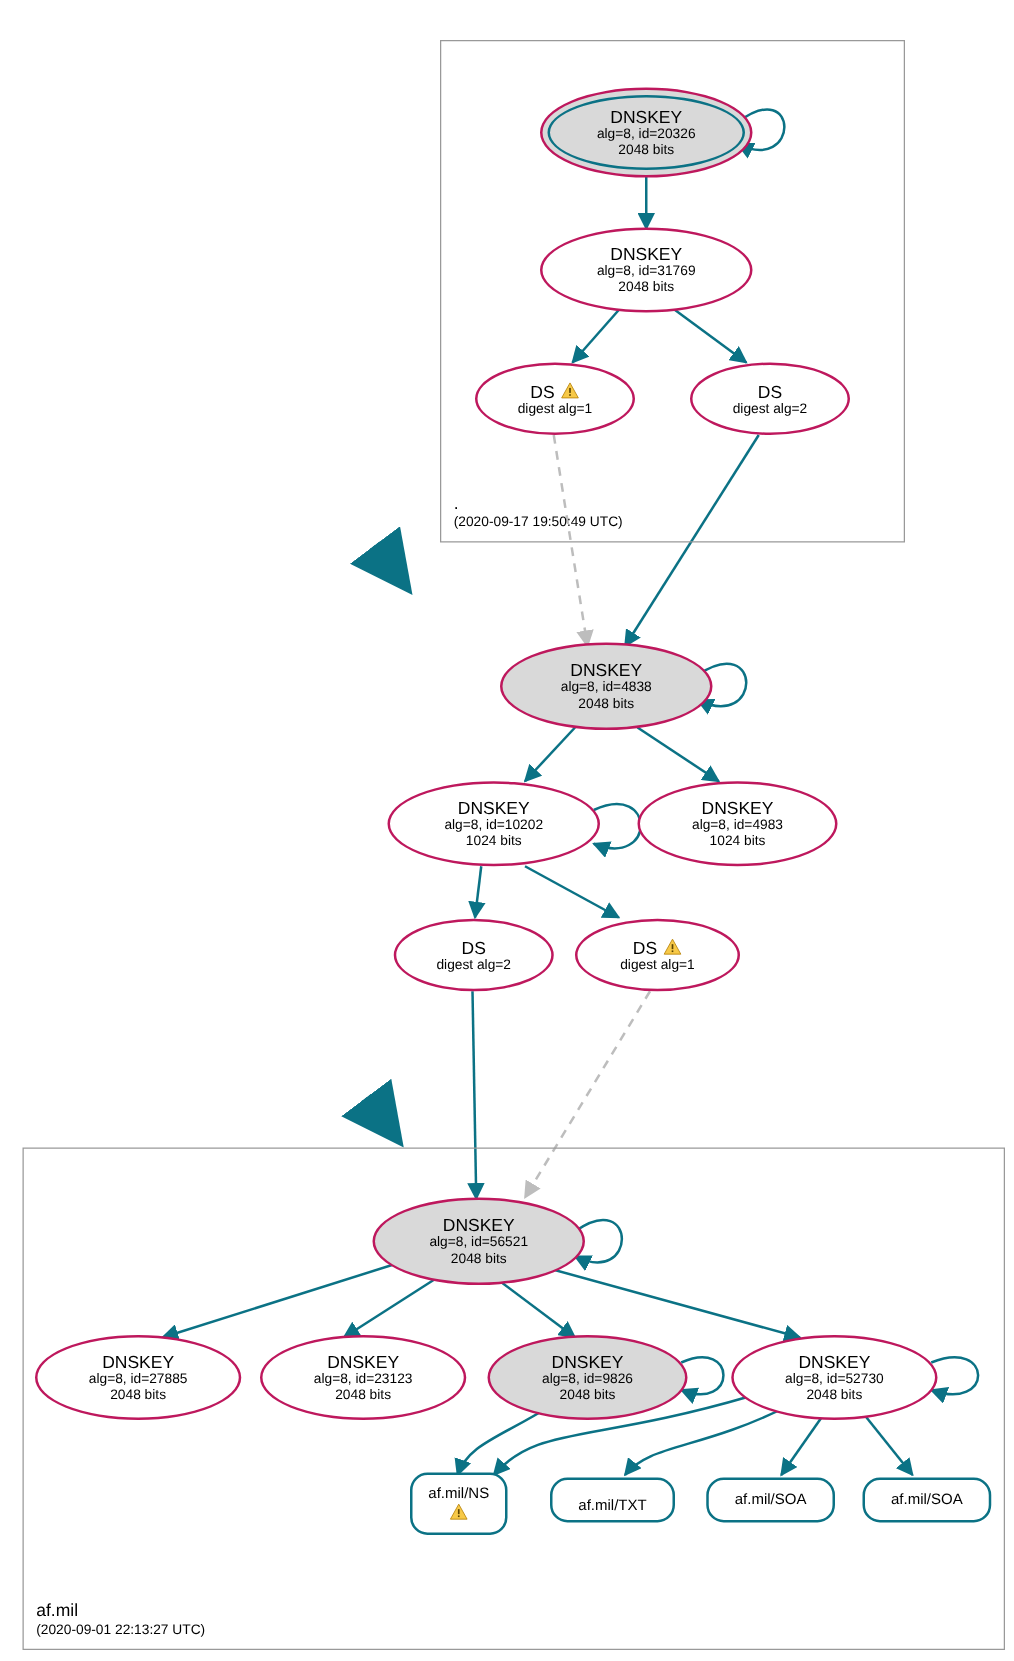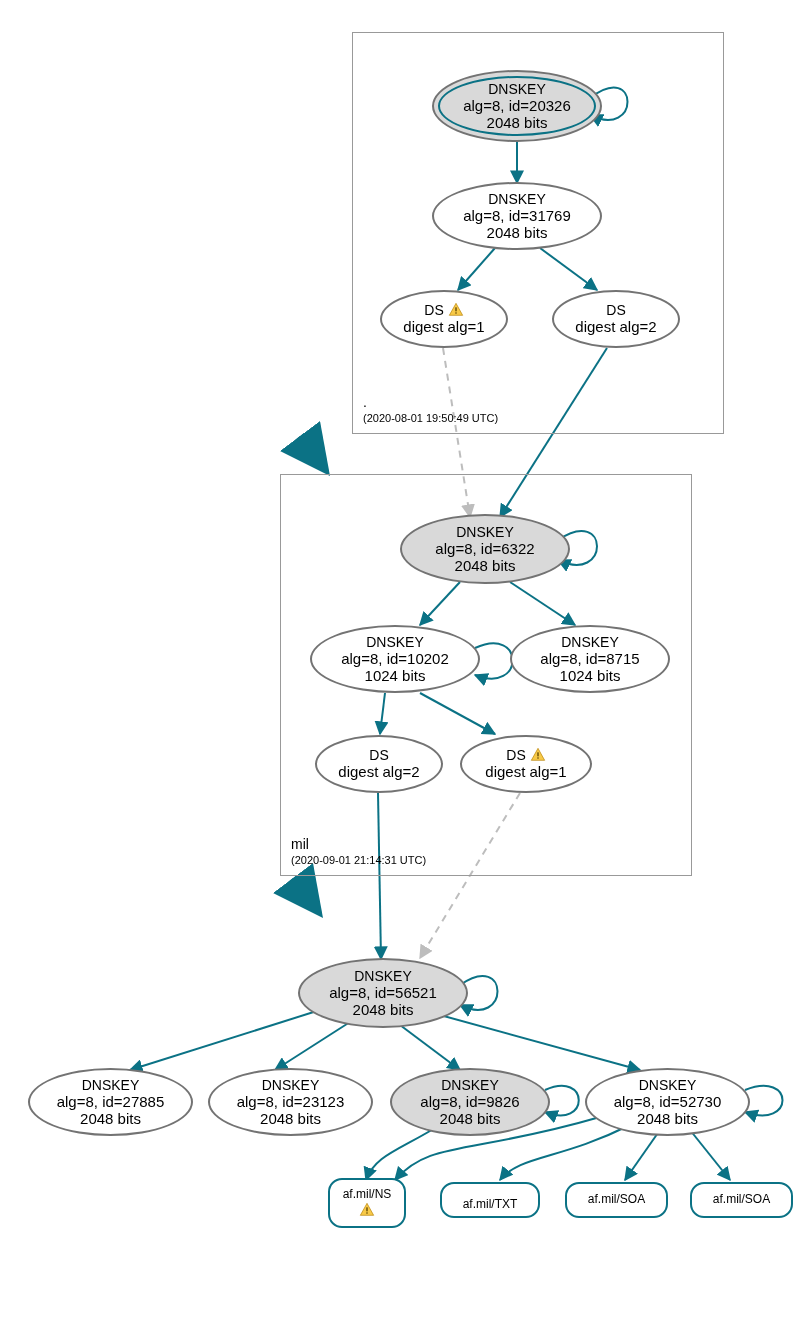--- a/index.html
+++ b/index.html
@@ -42,21 +42,21 @@
     position: absolute;
     text-align: center;
     display: flex;
     flex-direction: column;
     justify-content: center;
     align-items: center;
     line-height: 1.15;
     box-sizing: border-box;
   }
   .ellipse {
-    border: 2px solid #737373; 
+    border: 2px solid #be185d; 
     border-radius: 50%;
     background: #ffffff;
   }
   .ellipse.filled {
     background: #d9d9d9;
   }
   .ellipse.double::before {
     content: "";
     position: absolute;
     inset: 4px;
@@ -64,21 +64,21 @@
     border-radius: 50%;
     pointer-events: none;
   }
   .record {
     border: 2px solid #0b7285;
     border-radius: 14px;
     background: #ffffff;
     padding: 4px 8px;
   }
   .title { font-size: 14px; font-weight: 400; }
-  .sub   { font-size: 15px; }
+  .sub   { font-size: 11px; }
   .warn-icon {
     display: inline-block;
     width: 16px;
     height: 16px;
     vertical-align: -2px;
   }
   .warn-row {
     display: flex;
     align-items: center;
     gap: 4px;
@@ -152,31 +152,31 @@
     <path d="M630,1125 C560,1160 520,1155 500,1180" fill="none" stroke="#0b7285" stroke-width="2" marker-end="url(#arrow-teal)"></path>
 
     <path d="M660,1130 L625,1180" fill="none" stroke="#0b7285" stroke-width="2" marker-end="url(#arrow-teal)"></path>
 
     <path d="M690,1130 L730,1180" fill="none" stroke="#0b7285" stroke-width="2" marker-end="url(#arrow-teal)"></path>
   </svg>
 
   <div class="zone" style="left:352px; top:32px; width:370px; height:400px;">
     <div class="zone-label">
       <div class="zname">.</div>
-      <div class="ztime">(2020-08-01 19:50:49 UTC)</div>
-    </div>
-  </div>
-
-  <div class="zone" style="left:280px; top:474px; width:410px; height:400px;">
+      <div class="ztime">(2020-09-17 19:50:49 UTC)</div>
+    </div>
+  </div>
+
+
+  <div class="zone" style="left:18px; top:918px; width:784px; height:400px;">
     <div class="zone-label">
-      <div class="zname">mil</div>
-      <div class="ztime">(2020-09-01 21:14:31 UTC)</div>
-    </div>
-  </div>
-
+      <div class="zname">af.mil</div>
+      <div class="ztime">(2020-09-01 22:13:27 UTC)</div>
+    </div>
+  </div>
 
   <div class="node ellipse filled double" style="left:432px; top:70px; width:170px; height:72px;">
     <div class="title">DNSKEY</div>
     <div class="sub">alg=8, id=20326</div>
     <div class="sub">2048 bits</div>
   </div>
 
   <div class="node ellipse" style="left:432px; top:182px; width:170px; height:68px;">
     <div class="title">DNSKEY</div>
     <div class="sub">alg=8, id=31769</div>
@@ -195,33 +195,33 @@
     <div class="sub">digest alg=1</div>
   </div>
 
   <div class="node ellipse" style="left:552px; top:290px; width:128px; height:58px;">
     <div class="title">DS</div>
     <div class="sub">digest alg=2</div>
   </div>
 
   <div class="node ellipse filled" style="left:400px; top:514px; width:170px; height:70px;">
     <div class="title">DNSKEY</div>
-    <div class="sub">alg=8, id=6322</div>
+    <div class="sub">alg=8, id=4838</div>
     <div class="sub">2048 bits</div>
   </div>
 
   <div class="node ellipse" style="left:310px; top:625px; width:170px; height:68px;">
     <div class="title">DNSKEY</div>
     <div class="sub">alg=8, id=10202</div>
     <div class="sub">1024 bits</div>
   </div>
 
   <div class="node ellipse" style="left:510px; top:625px; width:160px; height:68px;">
     <div class="title">DNSKEY</div>
-    <div class="sub">alg=8, id=8715</div>
+    <div class="sub">alg=8, id=4983</div>
     <div class="sub">1024 bits</div>
   </div>
 
   <div class="node ellipse" style="left:315px; top:735px; width:128px; height:58px;">
     <div class="title">DS</div>
     <div class="sub">digest alg=2</div>
   </div>
 
   <div class="node ellipse" style="left:460px; top:735px; width:132px; height:58px;">
     <div class="warn-row">

